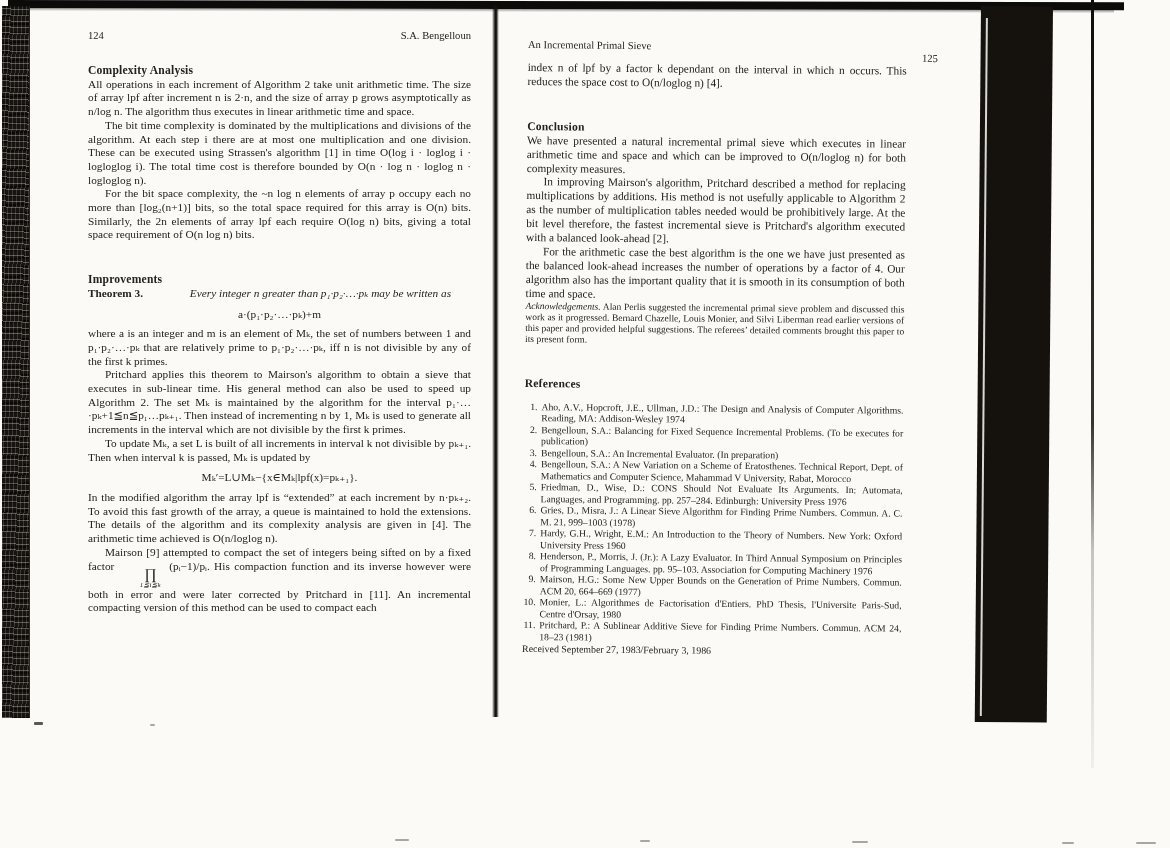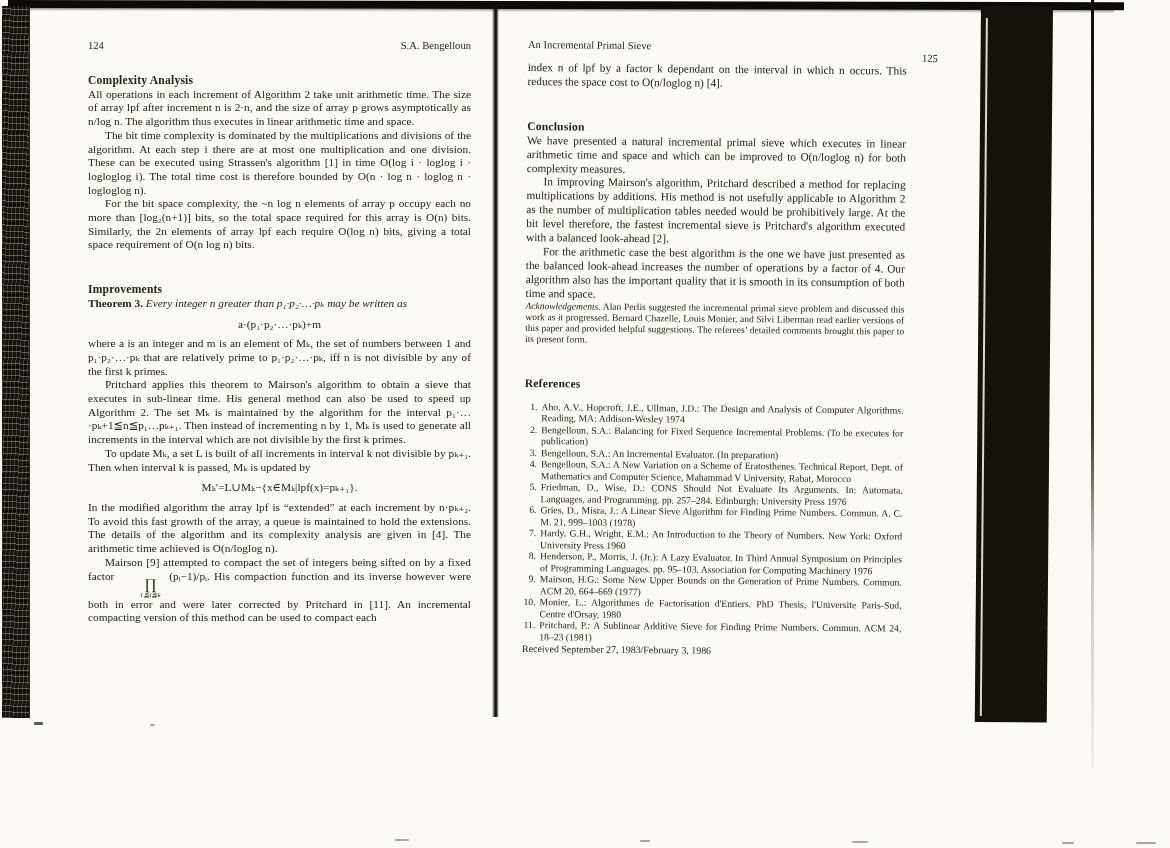--- a/index.html
+++ b/index.html
@@ -50,36 +50,36 @@
   .d2{left:640px;top:840px;width:10px;}
   .d3{left:852px;top:841px;width:16px;}
   .d4{left:1062px;top:842px;width:12px;}
   .d5{left:1136px;top:842px;width:20px;}
   .d6{left:34px;top:722px;width:9px;height:3px;background:rgba(20,18,14,0.7);}
   .d7{left:150px;top:724px;width:5px;}
 
   
   .page{position:absolute;text-align:justify;}
   .page p{margin:0;text-align:justify;}
-  .page-left{left:88px;top:40px;width:383px;font-size:11.3px;line-height:13.7px;}
+  .page-left{left:88px;top:30px;width:383px;font-size:11.3px;line-height:13.7px;}
   .page-right{left:528px;top:39px;width:410px;font-size:11.3px;line-height:13.9px;
     transform:rotate(0.55deg);transform-origin:top left;}
   .page-right .body-block{width:379px;}
 
   .pg-head{display:flex;justify-content:space-between;font-size:10.6px;line-height:12px;}
   .page-right .pg-head .pnum{margin-top:10px;}
   .h{font-size:11.6px;font-weight:bold;letter-spacing:0.2px;text-align:left;}
   .ind{text-indent:17px;}
   .gap-lg{margin-top:31px;}
   .gap-md{margin-top:22px;}
   .gap-sm{margin-top:12px;}
   .after-head{margin-top:11px;}
   .theorem{margin-top:11px;}
   .theorem .tl{font-weight:bold;}
-  .theorem .tt{font-style:italic;}
+  .theorem .tt{font-style:italic;margin-left:44px;}
   .italic{}
   .formula{margin:7px 0 6px 0;text-align:center;}
   .prod{display:inline-flex;flex-direction:column;align-items:center;vertical-align:-9px;
     line-height:1;margin:0 4px;}
   .prod .psym{font-size:15px;line-height:13px;}
   .prod .psub{font-size:6.8px;letter-spacing:0.3px;line-height:7px;font-style:italic;}
 
   .ack{margin-top:15px;font-size:9.5px;line-height:11.3px;}
   .ack .al{font-style:italic;}
   .refs{margin-top:10px;font-size:9.7px;line-height:11.5px;}

